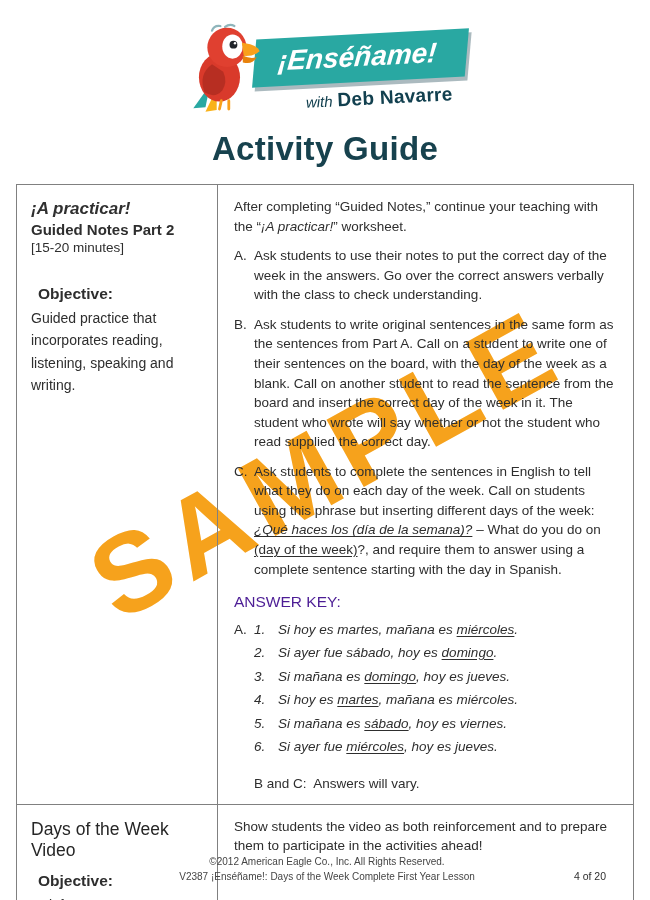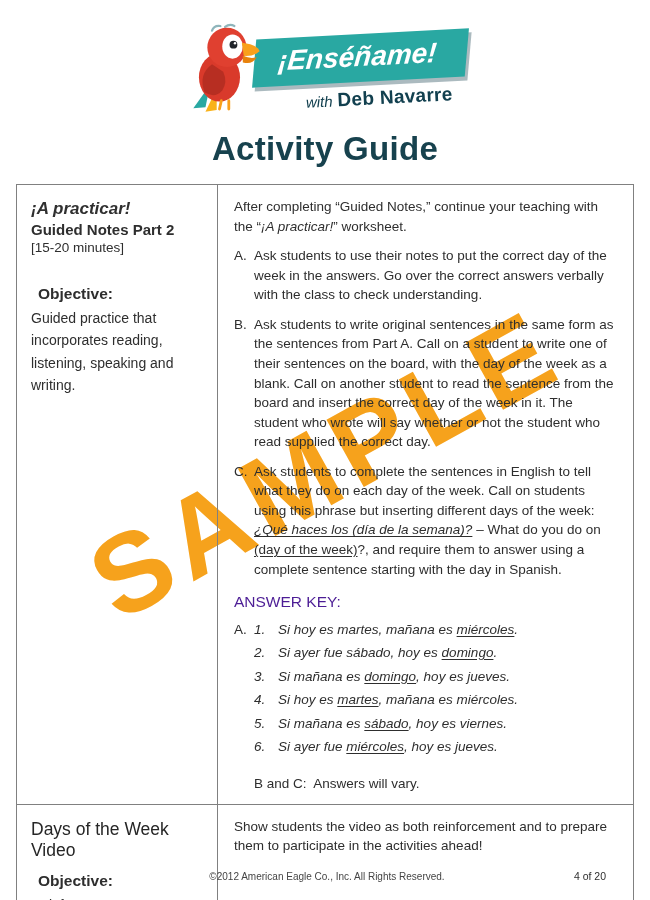--- a/index.html
+++ b/index.html
@@ -219,16 +219,17 @@
         <div class="cell-right">
           <p>Show students the video as both reinforcement and to prepare them to participate in the activities ahead!</p>
         </div>
       </div>
 
     </div>
   </div>
 
   <div class="footer">
     <div>©2012 American Eagle Co., Inc. All Rights Reserved.</div>
+    <div>V2387 ¡Enséñame!: Days of the Week Complete First Year Lesson</div>
   </div>
   <div class="page-num">4 of 20</div>
 
 </div>
 
 </body></html>

